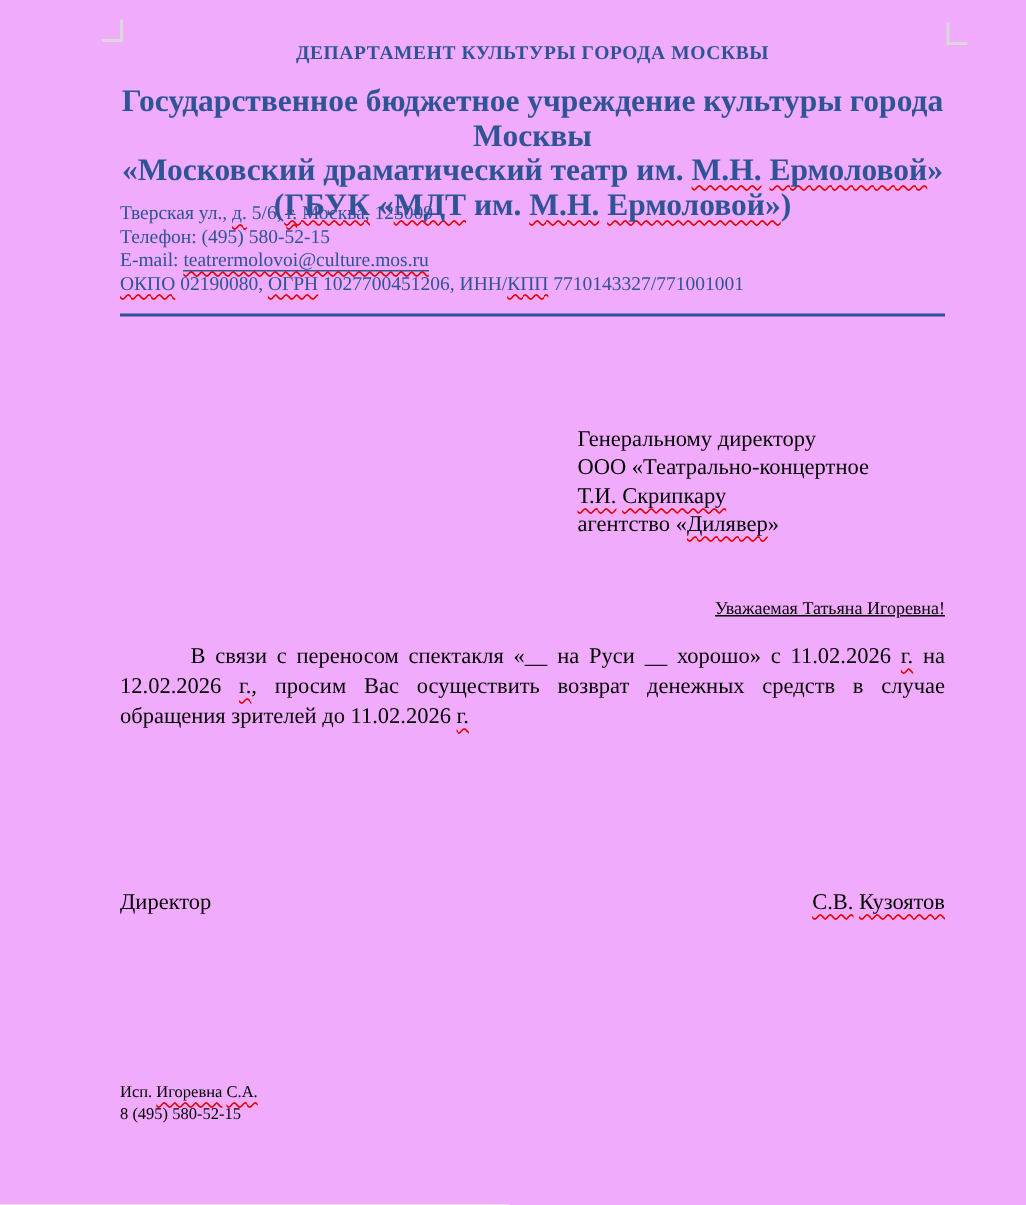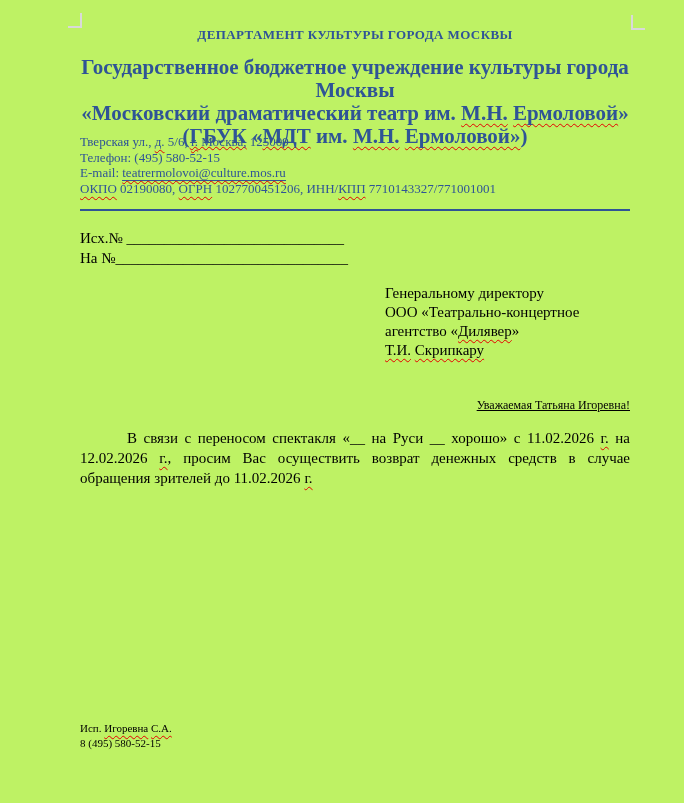--- a/index.html
+++ b/index.html
@@ -1,20 +1,20 @@
 <!DOCTYPE html>
 <html style="--accent_blue: #2F5496; --spell_red: #e60000; --crop_gray: #d9d9d9;"><head>
 <meta charset="utf-8">
 <style>
   html, body { margin: 0; padding: 0; background: #ffffff; }
   .page {
     position: relative;
     width: 684px;
     height: 803px;
-    background: #bef264;
+    background: #f0abfc;
     font-family: "Liberation Serif", serif;
     color: #000000;
     overflow: hidden;
   }
   .col { position: absolute; left: 80px; width: 550px; }
 
   
   .crop { position: absolute; width: 12px; height: 13px; }
   .crop-tl { left: 68px; top: 13px; border-right: 2px solid var(--crop_gray, #d9d9d9); border-bottom: 2px solid var(--crop_gray, #d9d9d9); }
   .crop-tr { left: 631px; top: 15px; border-left: 2px solid var(--crop_gray, #d9d9d9); border-bottom: 2px solid var(--crop_gray, #d9d9d9); }
@@ -75,36 +75,36 @@
 
   <div class="col addr">
     <div><span>Тверская ул., </span><span class="sp">д.</span><span> 5/6, </span><span class="sp">г.</span><span> Москва, 125009</span></div>
     <div><span>Телефон: (495) 580-52-15</span></div>
     <div><span>E-mail: </span><span class="u sp">teatrermolovoi@culture.mos.ru</span></div>
     <div><span class="sp">ОКПО</span><span> 02190080, </span><span class="sp">ОГРН</span><span> 1027700451206, ИНН/</span><span class="sp">КПП</span><span> 7710143327/771001001</span></div>
   </div>
 
   <div class="col rule"></div>
 
-  <div class="col ref">
-    <div>Исх.№ _____________________________</div>
-    <div>На №_______________________________</div>
-  </div>
 
   <div class="recip">
     <div><span>Генеральному директору</span></div>
     <div><span>ООО «Театрально-концертное</span></div>
+    <div><span class="sp">Т.И.</span><span> </span><span class="sp">Скрипкару</span></div>
     <div><span>агентство «</span><span class="sp">Дилявер</span><span>»</span></div>
-    <div><span class="sp">Т.И.</span><span> </span><span class="sp">Скрипкару</span></div>
   </div>
 
   <div class="col salut">Уважаемая Татьяна Игоревна!</div>
 
   <div class="col para1"><span>В связи с переносом спектакля «__ на Руси __ хорошо» с 11.02.2026 </span><span class="sp">г.</span><span> на 12.02.2026 </span><span class="sp">г.</span><span>, просим Вас осуществить возврат денежных средств в случае обращения зрителей до 11.02.2026 </span><span class="sp">г.</span></div>
 
 
+  <div class="col sig">
+    <span>Директор</span>
+    <span><span class="sp">С.В.</span><span> </span><span class="sp">Кузоятов</span></span>
+  </div>
 
   <div class="col exec">
     <div><span>Исп. </span><span class="sp">Игоревна</span><span> </span><span class="sp">С.А.</span></div>
     <div>8 (495) 580-52-15</div>
   </div>
 
 </div>
 
 </body></html>

